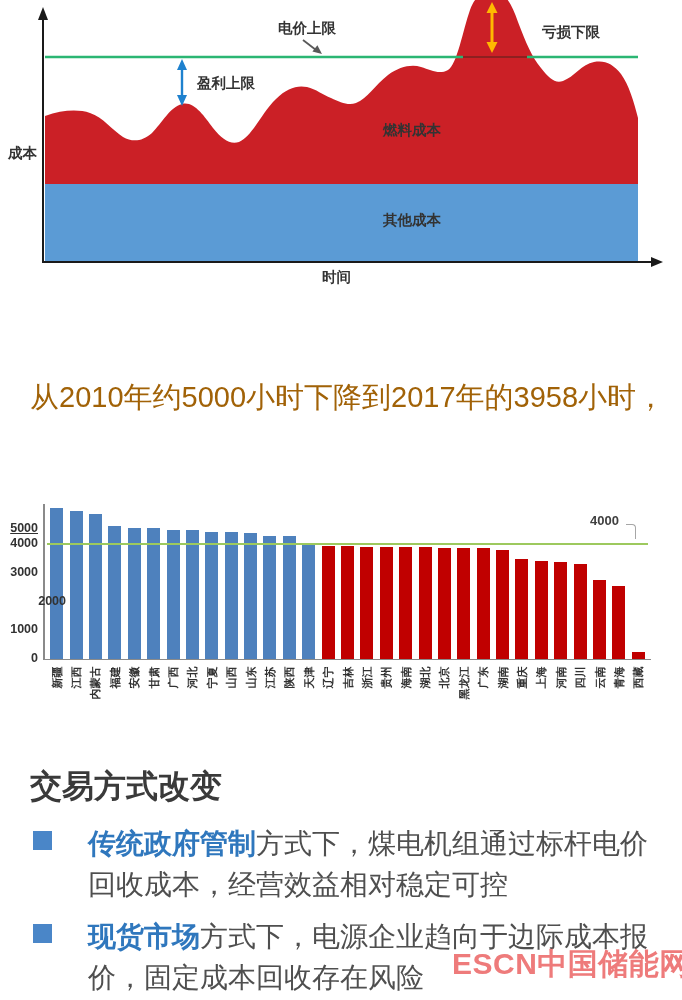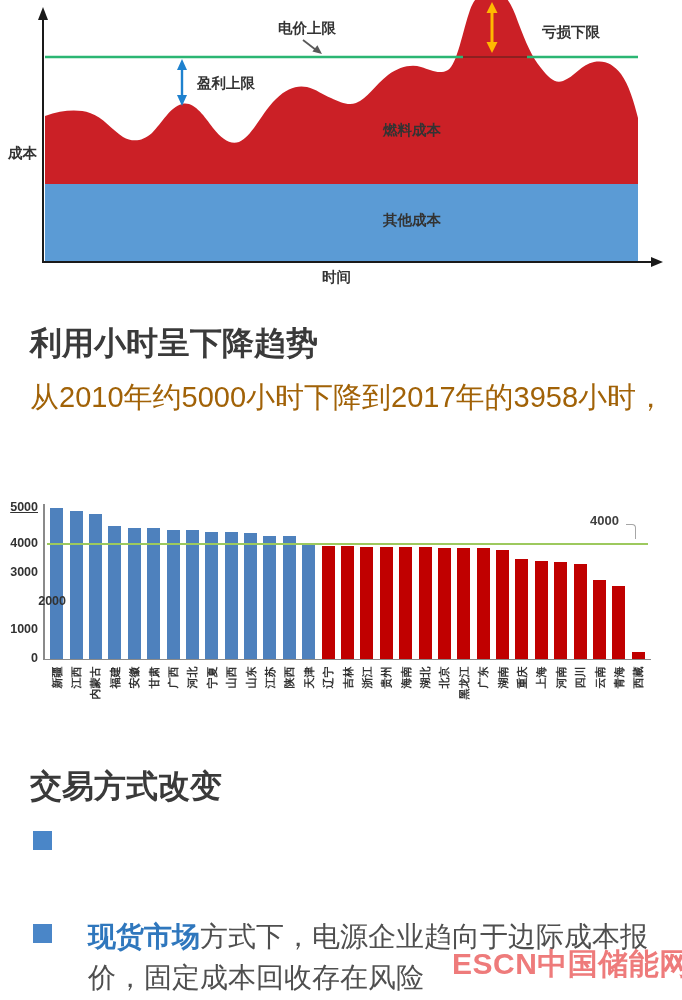--- a/index.html
+++ b/index.html
@@ -98,21 +98,20 @@
 
     <text x="278" y="33">电价上限</text>
     <text x="542" y="37">亏损下限</text>
     <text x="197" y="88">盈利上限</text>
     <text x="383" y="135">燃料成本</text>
     <text x="383" y="225">其他成本</text>
     <text x="8" y="158" font-size="15">成本</text>
     <text x="322" y="282" font-size="15">时间</text>
   </svg>
 
-  <div class="h2" style="top:322px;">利用小时呈下降趋势</div>
   <div class="para" style="top:378px;">从2010年约5000小时下降到2017年的3958小时，</div>
 
   <div class="bar-chart">
     <div class="bc-yaxis-line"></div>
     <div class="bc-xaxis-line"></div>
     <div class="bar-plot">
         <div class="bar" style="left: 3.19355px; height: 150.675px; background: rgb(78, 129, 189);"></div>
         <div class="bar" style="left: 22.5806px; height: 147.805px; background: rgb(78, 129, 189);"></div>
         <div class="bar" style="left: 41.9677px; height: 145.222px; background: rgb(78, 129, 189);"></div>
         <div class="bar" style="left: 61.3548px; height: 132.594px; background: rgb(78, 129, 189);"></div>
@@ -176,26 +175,29 @@
       <div class="bar-label" style="left: 535.758px; top: 186.5px;">河南</div>
       <div class="bar-label" style="left: 555.145px; top: 186.5px;">四川</div>
       <div class="bar-label" style="left: 574.532px; top: 186.5px;">云南</div>
       <div class="bar-label" style="left: 593.919px; top: 186.5px;">青海</div>
       <div class="bar-label" style="left: 613.306px; top: 186.5px;">西藏</div>
       <div class="ytick" style="top: 153px;">0</div>
       <div class="ytick" style="top: 124.3px;">1000</div>
       <div class="ytick" style="top: 95.6px; margin-left: 28px;">2000</div>
       <div class="ytick" style="top: 66.9px;">3000</div>
       <div class="ytick" style="top: 38.2px;">4000</div>
-      <div class="ytick" style="top: 2px; text-decoration: underline;">5000</div>
+      <div class="ytick" style="top: 23px; text-decoration: underline;">5000</div>
     </div>
 
   <div class="h2" style="top:765px;">交易方式改变</div>
 
   <div class="bullet-sq" style="top: 831px; background: rgb(74, 134, 200);"></div>
+  <div class="bullet-item" style="top:823px;">
+    <span class="hl" style="color: rgb(47, 119, 189);">传统政府管制</span><span>方式下，煤电机组通过标杆电价回收成本，经营效益相对稳定可控</span>
+  </div>
 
   <div class="bullet-sq" style="top: 924px; background: rgb(74, 134, 200);"></div>
   <div class="bullet-item" style="top:916px;">
     <span class="hl" style="color: rgb(47, 119, 189);">现货市场</span><span>方式下，电源企业趋向于边际成本报价，固定成本回收存在风险</span>
   </div>
 
   <div class="watermark" style="color: rgb(238, 123, 123);">ESCN中国储能网</div>
 
 </div>
 

